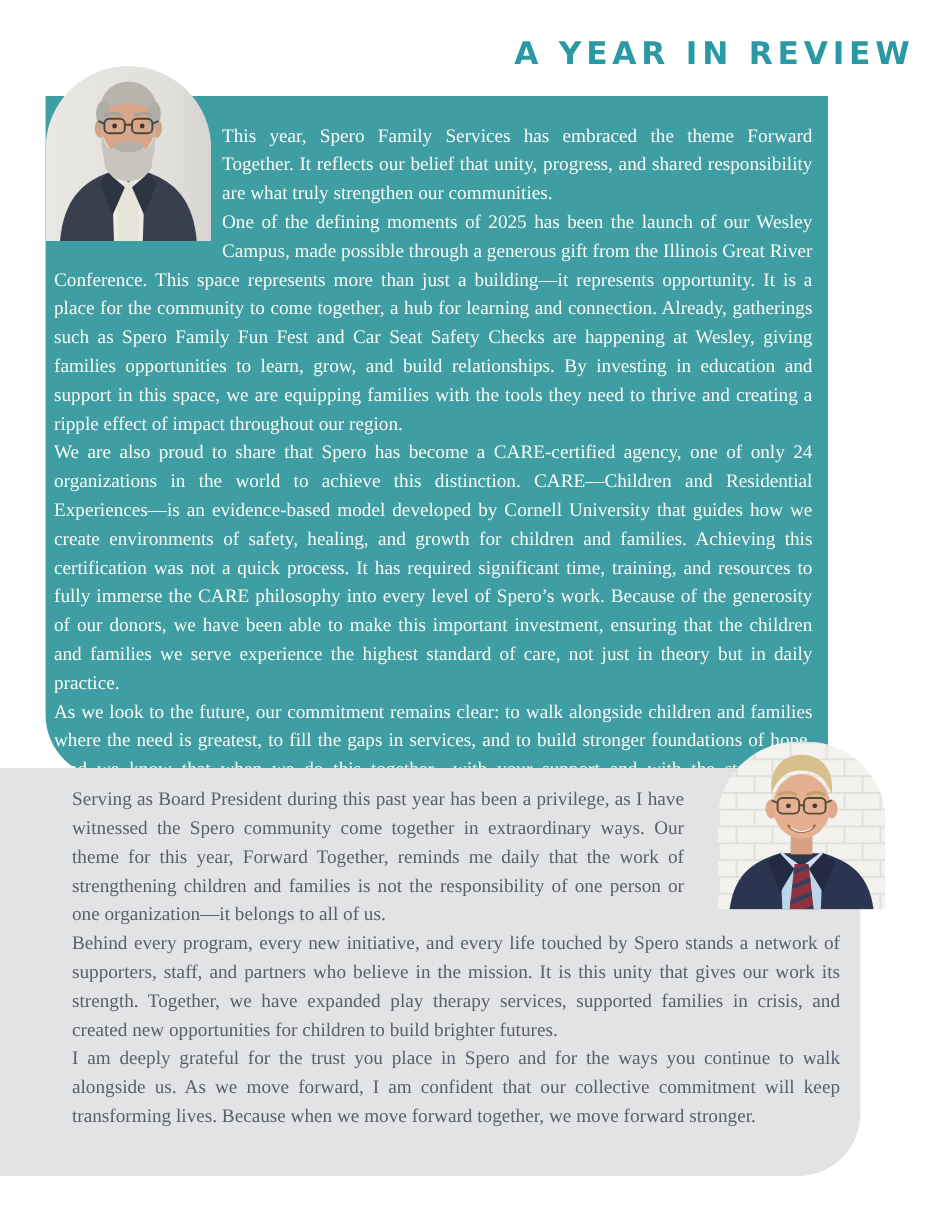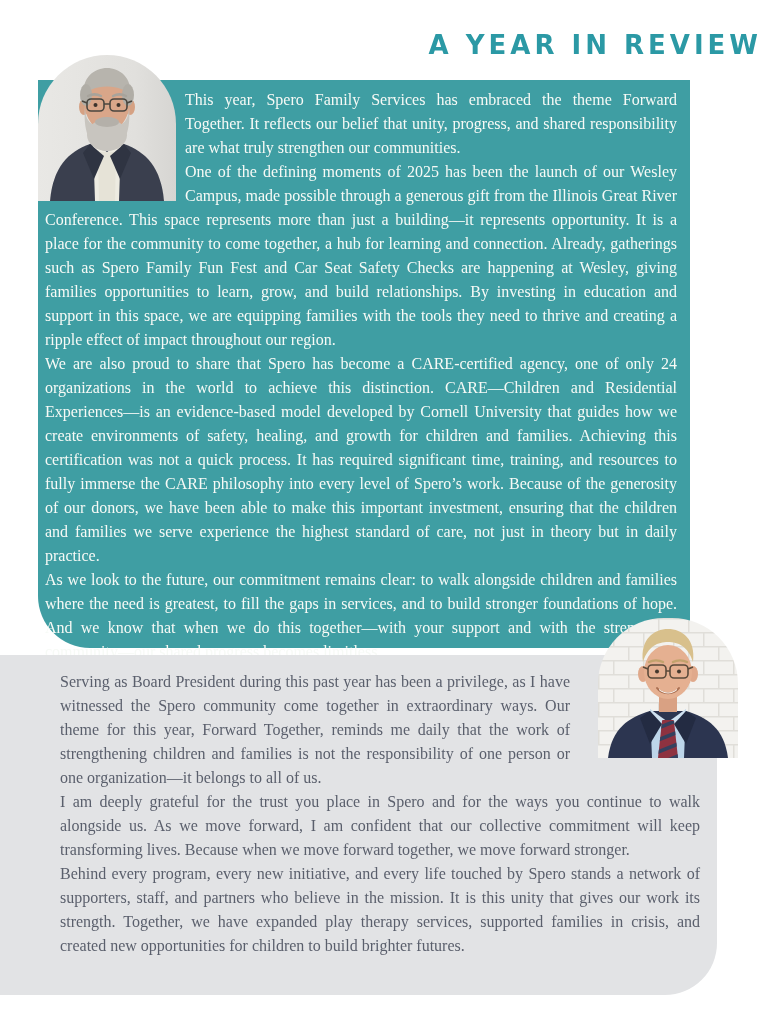--- a/index.html
+++ b/index.html
@@ -25,21 +25,21 @@
   }
   .teal-panel {
     position: absolute;
     left: 38px;
     top: 80px;
     width: 652px;
     height: 568px;
     background: #3f9ea3;
     border-radius: 0 0 0 52px;
     box-sizing: border-box;
-    padding: 8px 13px 0 7px;
+    padding: 22px 13px 0 7px;
   }
   .teal-panel p {
     margin: 0;
     color: #f7faf6;
     font-size: 16px;
     line-height: 24px;
     text-align: justify;
   }
   .ceo-float {
     float: left;
@@ -53,21 +53,21 @@
   }
   .teal-panel .signature {
     color: #f7faf6;
     margin-top: 22px;
     margin-left: 24px;
     text-align: left;
   }
   .gray-panel {
     position: absolute;
     left: 0;
-    top: 655px;
+    top: 640px;
     width: 717px;
     height: 340px;
     background: #e2e3e5;
     border-radius: 0 0 52px 0;
     box-sizing: border-box;
     padding: 15px 17px 0 60px;
   }
   .gray-panel p {
     margin: 0;
     color: #5a5f6c;
@@ -166,22 +166,22 @@
       <path d="M49,48 L44,46 M89,48 L94,46" stroke="#4a463f" stroke-width="1.6"></path>
 
       <circle cx="57.5" cy="50" r="2" fill="#3c332c"></circle>
       <circle cx="80.5" cy="50" r="2" fill="#3c332c"></circle>
     </svg>
   </div>
 
   <div class="gray-panel">
     <div class="board-float"></div>
     <p>Serving as Board President during this past year has been a privilege, as I have witnessed the Spero community come together in extraordinary ways. Our theme for this year, Forward Together, reminds me daily that the work of strengthening children and families is not the responsibility of one person or one organization—it belongs to all of us.</p>
+    <p>Behind every program, every new initiative, and every life touched by Spero stands a network of supporters, staff, and partners who believe in the mission. It is this unity that gives our work its strength. Together, we have expanded play therapy services, supported families in crisis, and created new opportunities for children to build brighter futures.</p>
     <p>I am deeply grateful for the trust you place in Spero and for the ways you continue to walk alongside us. As we move forward, I am confident that our collective commitment will keep transforming lives. Because when we move forward together, we move forward stronger.</p>
-    <p>Behind every program, every new initiative, and every life touched by Spero stands a network of supporters, staff, and partners who believe in the mission. It is this unity that gives our work its strength. Together, we have expanded play therapy services, supported families in crisis, and created new opportunities for children to build brighter futures.</p>
   </div>
 
   <div class="photo photo-board">
     <svg viewBox="0 0 140 140" width="140" height="140" xmlns="http://www.w3.org/2000/svg">
       <defs>
         <pattern id="brick" width="30" height="28" patternUnits="userSpaceOnUse">
           <rect width="30" height="28" fill="#f3f2ef"></rect>
           <path d="M0,0.75 H30 M0,14.75 H30" stroke="#e0ded9" stroke-width="1.5"></path>
           <path d="M0.75,0 V14 M15.75,14 V28" stroke="#e0ded9" stroke-width="1.5"></path>
         </pattern>

